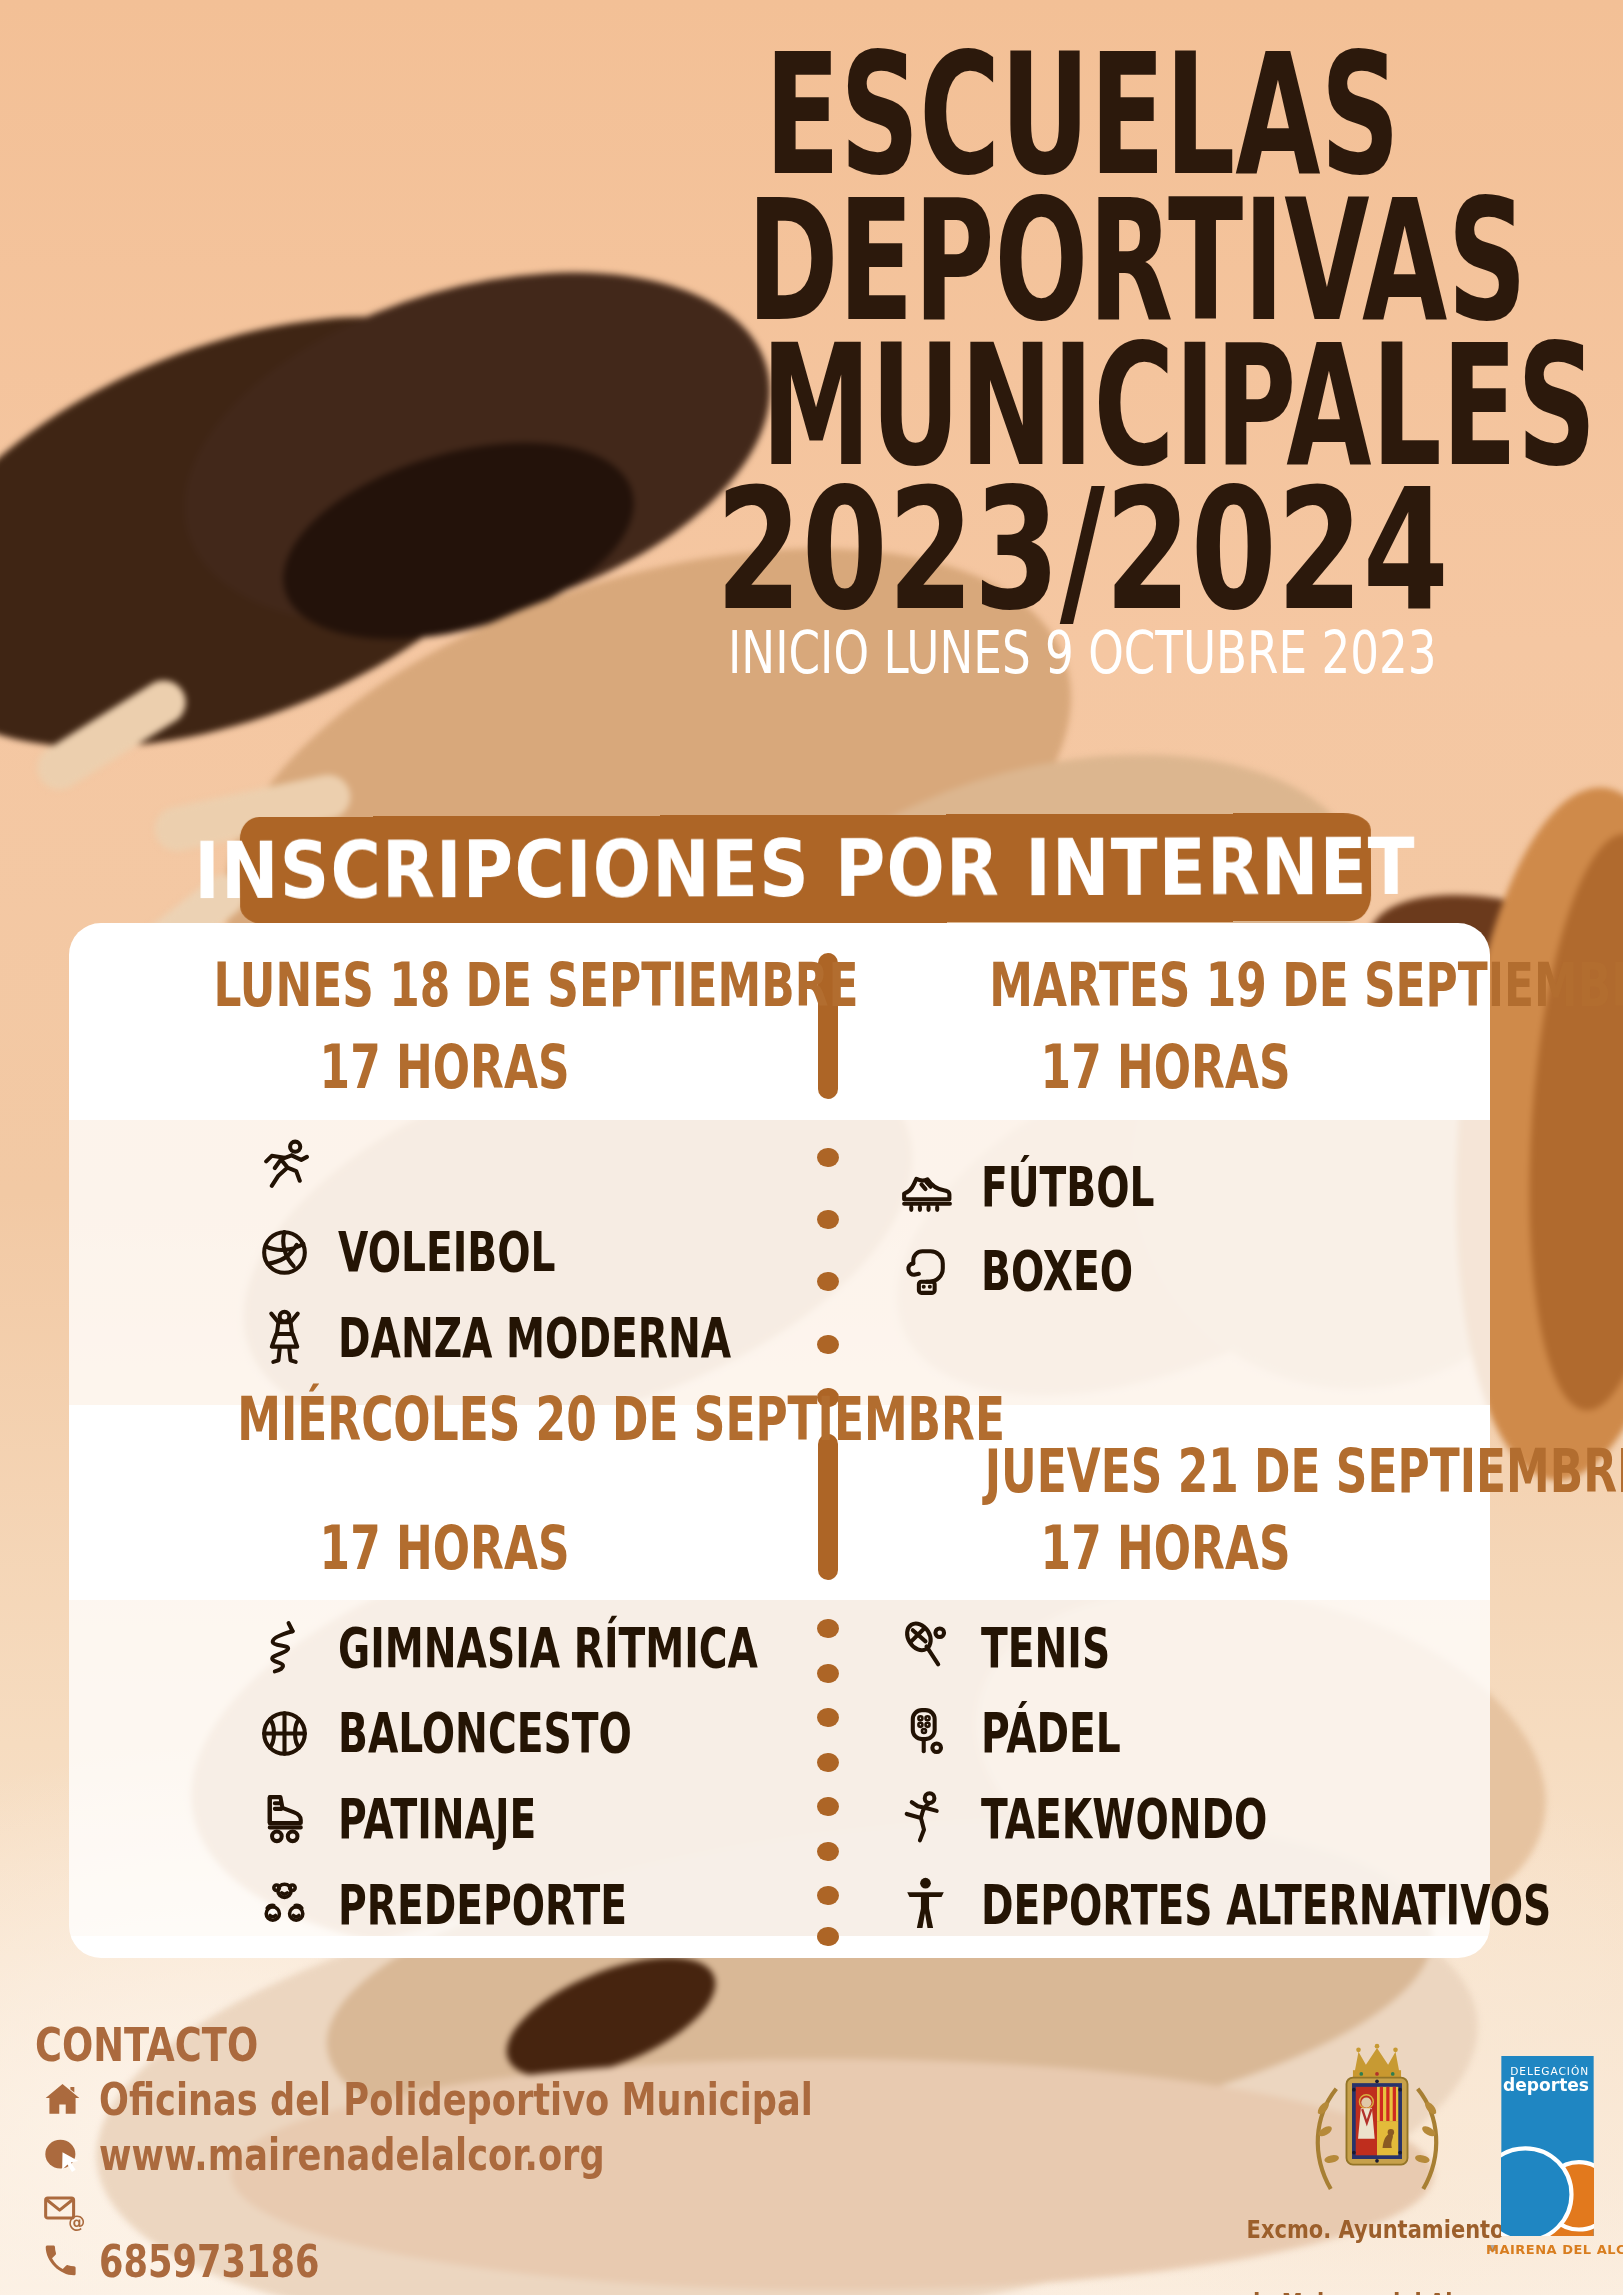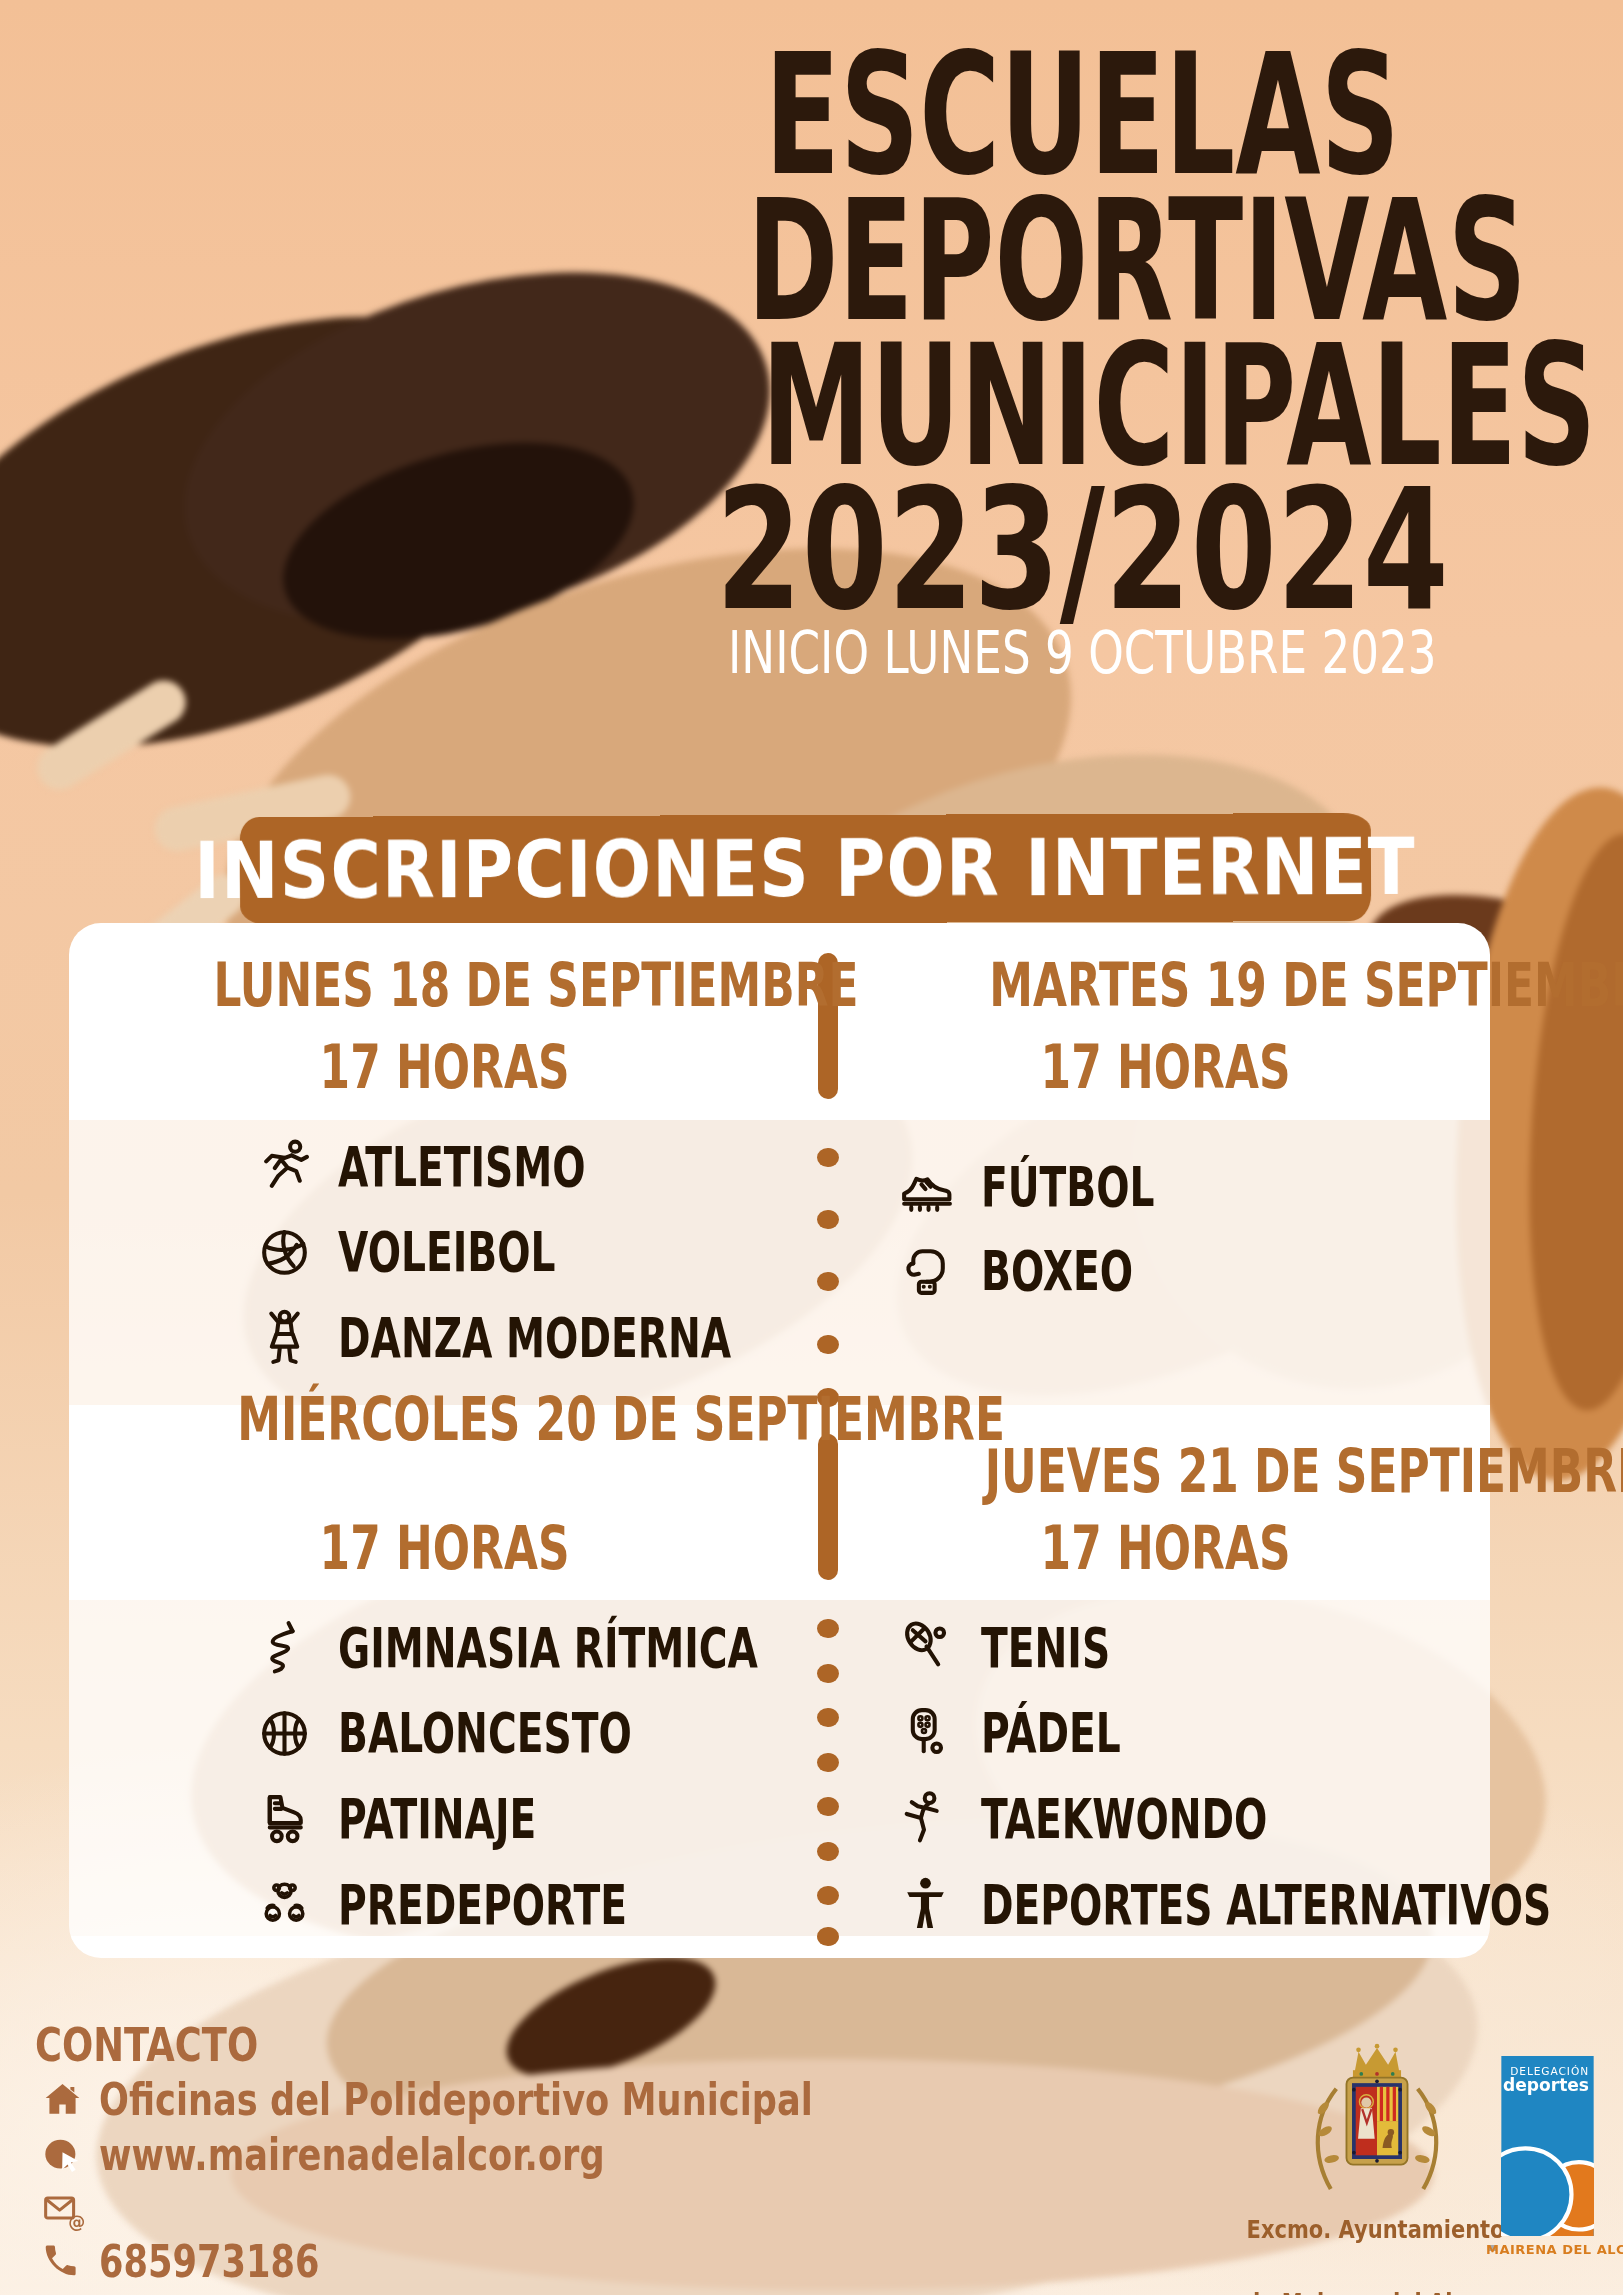--- a/index.html
+++ b/index.html
@@ -133,21 +133,20 @@
   <div class="htime colL" style="top:1517px;"><span>17 HORAS</span></div>
   <div class="hday colR" style="top:1440px;"><span>JUEVES 21 DE SEPTIEMBRE</span></div>
   <div class="htime colR" style="top:1517px;"><span>17 HORAS</span></div>
 
   <div class="sport-icon" style="left:254px;top:1136px;">
     <svg viewBox="0 0 24 24">
         <circle cx="16.2" cy="4.2" r="2"></circle>
         <path d="M14.8 7.6 10.6 9.2 8.2 12.6M10.6 9.2l2.6 3.2-3.6 3.2-2.6 4M13.2 12.4l3.4 1.4 1.4 3.8M14.8 7.6l3.8 1.8 2.2-1.2M12 8.6 7 7.8 4.8 10"></path>
       </svg>
   </div>
-  <div class="item-label" style="left:338px;top:1134px;"><span>ATLETISMO</span></div>
 
   <div class="sport-icon" style="left:254px;top:1222px;">
     <svg viewBox="0 0 24 24">
         <circle cx="12" cy="12" r="8"></circle>
         <path d="M4.6 9.6c4.6 2.2 10.4 1.8 14.8-1M12 4c-1.4 4.6.2 9.8 3.6 13.4M5.4 16.4c4.8-.6 9-3.2 11.4-7.4"></path>
       </svg>
   </div>
   <div class="item-label" style="left:338px;top:1219px;"><span>VOLEIBOL</span></div>
 
   <div class="sport-icon" style="left:254px;top:1307px;">

